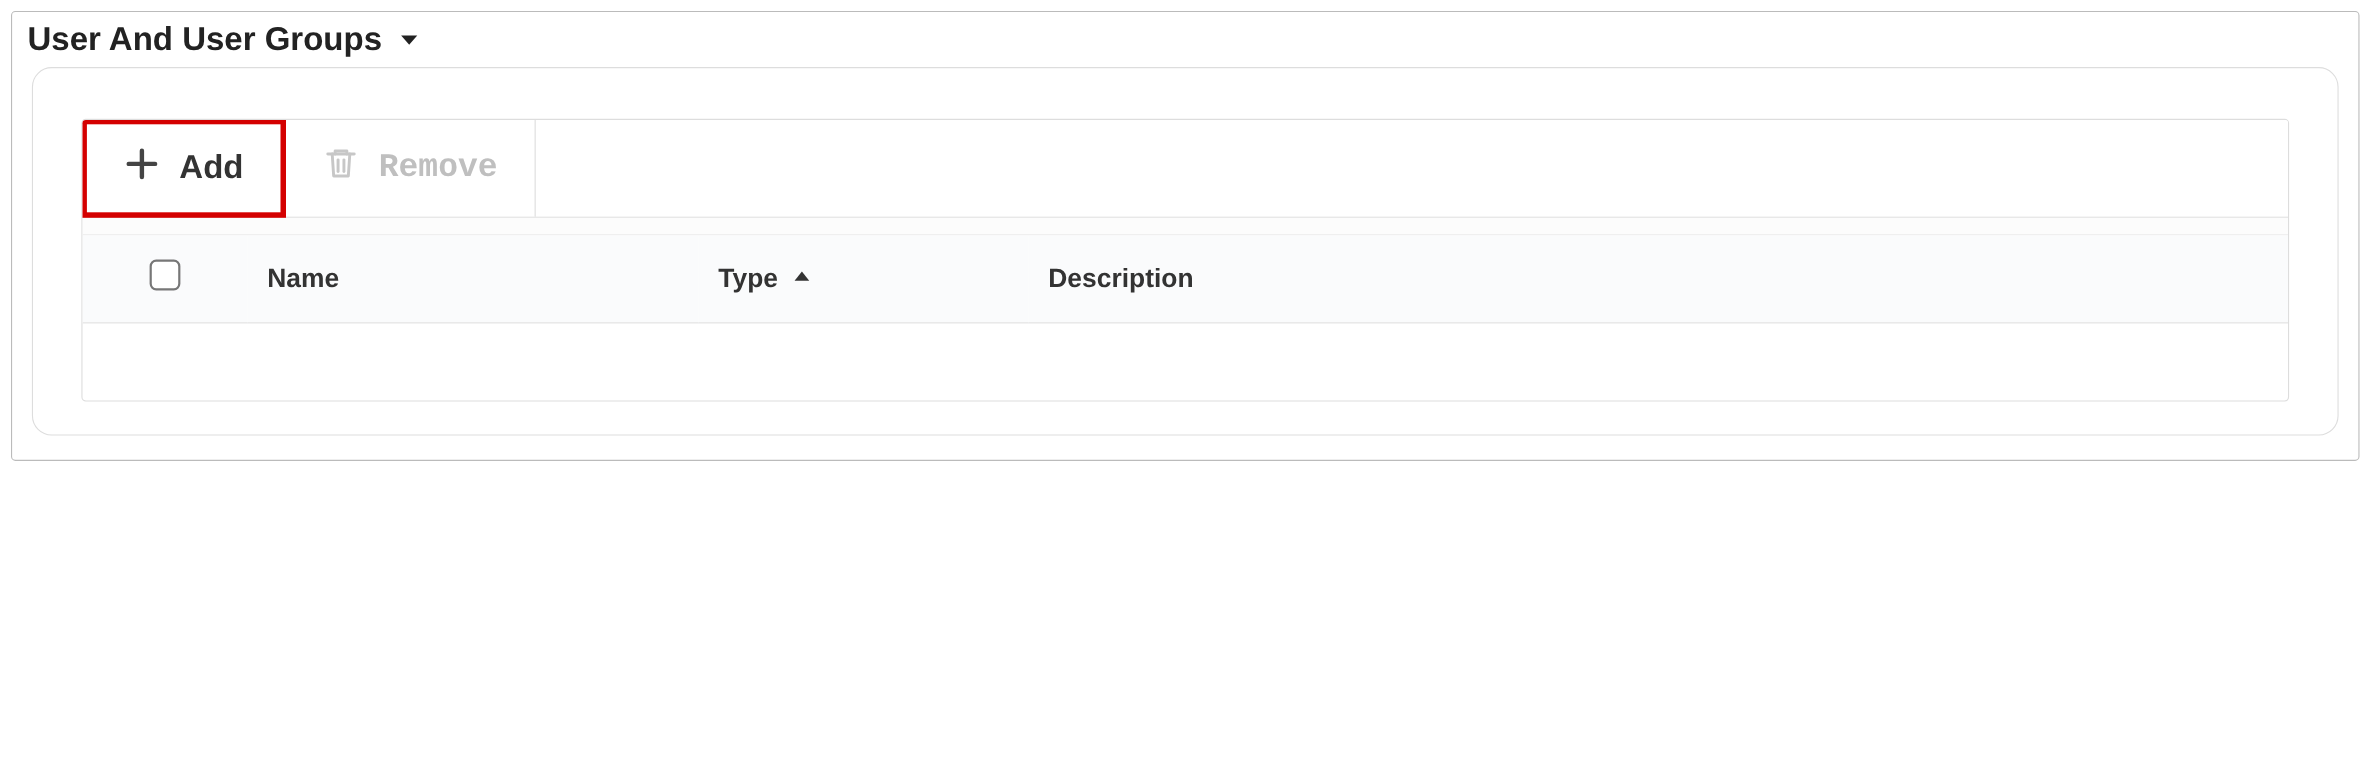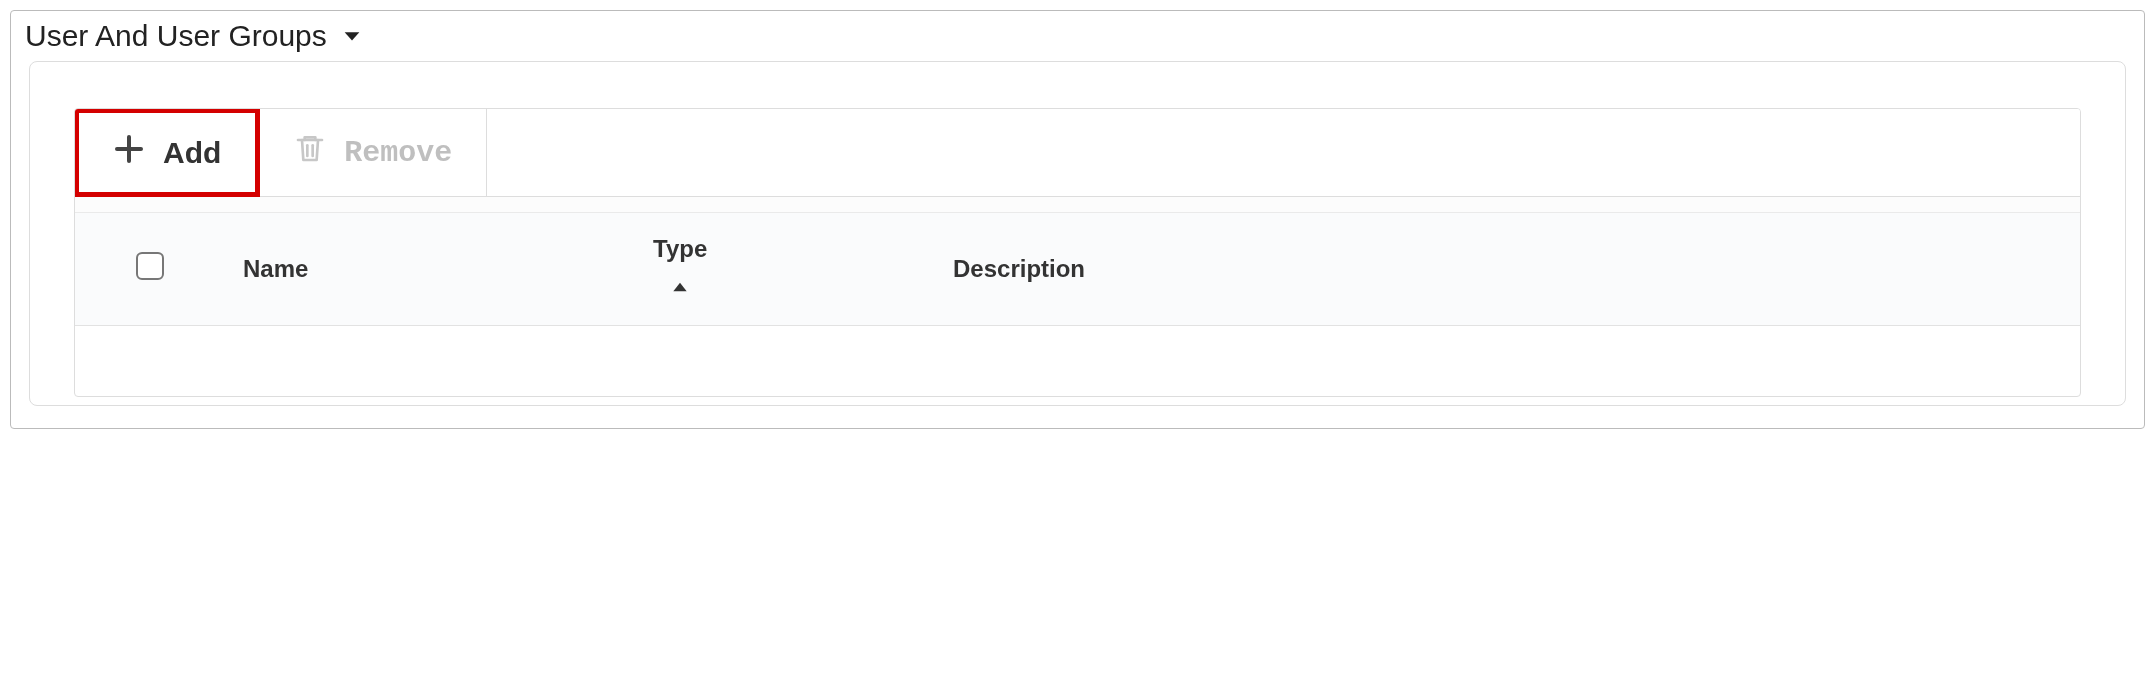--- a/index.html
+++ b/index.html
@@ -17,34 +17,34 @@
     background: #fff;
     padding: 0;
   }
   .panel-title-row {
     display: flex;
     align-items: center;
     padding: 8px 14px 8px 14px;
   }
   .panel-title {
     font-size: 30px;
-    font-weight: 400;
+    font-weight: 700;
     color: #222;
   }
   .dropdown-caret {
     margin-left: 14px;
     display: inline-flex;
     align-items: center;
   }
   .dropdown-caret svg { width: 22px; height: 22px; }
   .panel-inner {
     margin: 0 18px 22px 18px;
     border: 1px solid #ddd;
-    border-radius: 8px;
-    padding: 46px 44px 8px 44px;
+    border-radius: 18px;
+    padding: 46px 44px 30px 44px;
   }
   .content-box {
     border: 1px solid #ddd;
     border-radius: 4px;
     overflow: hidden;
   }
   .toolbar {
     display: flex;
     align-items: stretch;
     border-bottom: 1px solid #ddd;
@@ -105,21 +105,21 @@
   .col-name { width: 410px; }
   .col-type { width: 300px; }
   .col-desc { width: auto; }
   .chk {
     width: 28px; height: 28px;
     border: 2px solid #777;
     border-radius: 6px;
     display: inline-block;
     background: #fff;
   }
-  .sort-cell { display: inline-flex; align-items: center; gap: 12px; flex-direction: column; }
+  .sort-cell { display: inline-flex; align-items: center; gap: 12px; }
   .sort-icon svg { width: 20px; height: 20px; }
   tbody tr td { border-bottom: none; }
   .trailing-space { height: 70px; }
 </style>
 </head>
 <body>
 
 <div class="panel-outer">
 
   <div class="panel-title-row">

